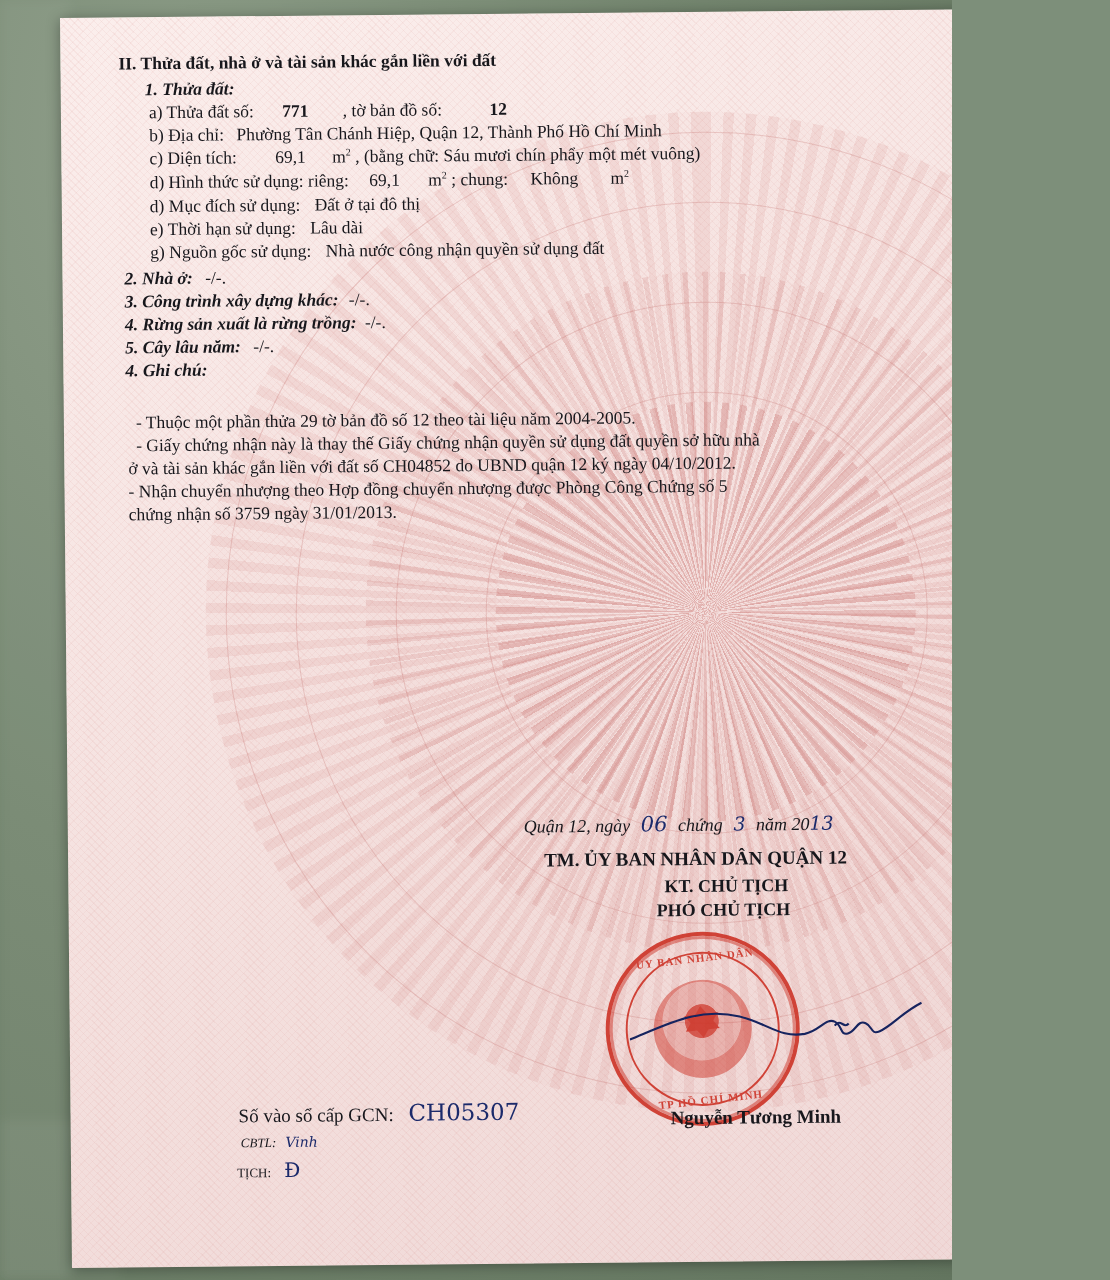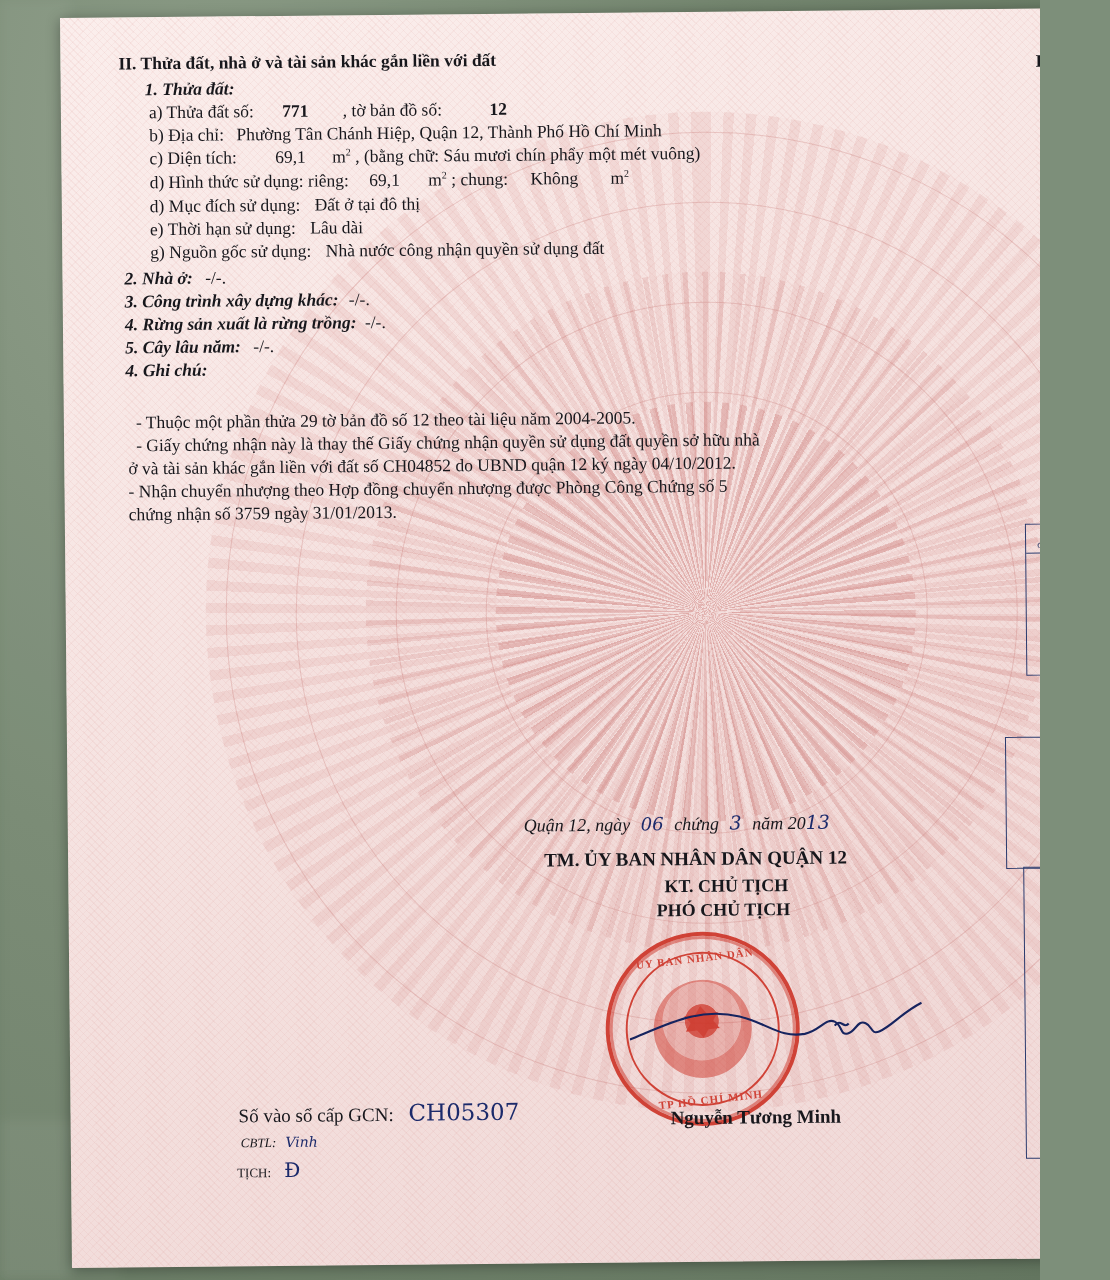--- a/index.html
+++ b/index.html
@@ -10,21 +10,21 @@
     width: 1110px;
     height: 1280px;
     overflow: hidden;
     background: #7d8f7a;
     font-family: "Liberation Serif", serif;
   }
 
   
   #scene {
     position: relative;
-    width: 1040px;
+    width: 952px;
     height: 1280px;
     background:
       radial-gradient(ellipse at 20% 10%, #8a9a85 0%, #74866f 45%, #63755f 100%);
     overflow: hidden;
   }
   .cloth-fold {
     position: absolute;
     background: rgba(255,255,255,0.05);
     filter: blur(6px);
   }
@@ -333,21 +333,21 @@
     </div>
     <div class="box" style="left:955px; top:858px; width:185px; height:290px;">
       <div class="doc-text" style="position:absolute; left:22px; top:56px; font-size:18px; font-weight:bold;">Chuyển nh</div>
       <div class="doc-text" style="position:absolute; left:18px; top:86px; font-size:17px;">- Ông Hoà</div>
       <div class="doc-text" style="position:absolute; left:14px; top:116px; font-size:17px;">Địa chỉ: H</div>
       <div class="doc-text" style="position:absolute; left:22px; top:140px; font-size:17px;">Theo hồ s</div>
     </div>
 
     <div class="doc-text" style="left:456px; top:800px; font-size:18px; font-style:italic;">
       <span>Quận 12, ngày</span>
-      <span class="hand" style="font-size:18px; margin:0 6px;">06</span>
+      <span class="hand" style="font-size:21px; margin:0 6px;">06</span>
       <span>chứng</span>
       <span class="hand" style="font-size:19px; margin:0 6px;">3</span>
       <span>năm 20</span><span class="hand" style="font-size:19px;">13</span>
     </div>
 
     <div class="doc-text" style="left:476px; top:836px; font-size:19px; font-weight:bold;">TM. ỦY BAN NHÂN DÂN QUẬN 12</div>
     <div class="doc-text" style="left:596px; top:864px; font-size:18px; font-weight:bold;">KT. CHỦ TỊCH</div>
     <div class="doc-text" style="left:588px; top:888px; font-size:18px; font-weight:bold;">PHÓ CHỦ TỊCH</div>
 
     <div id="seal">

